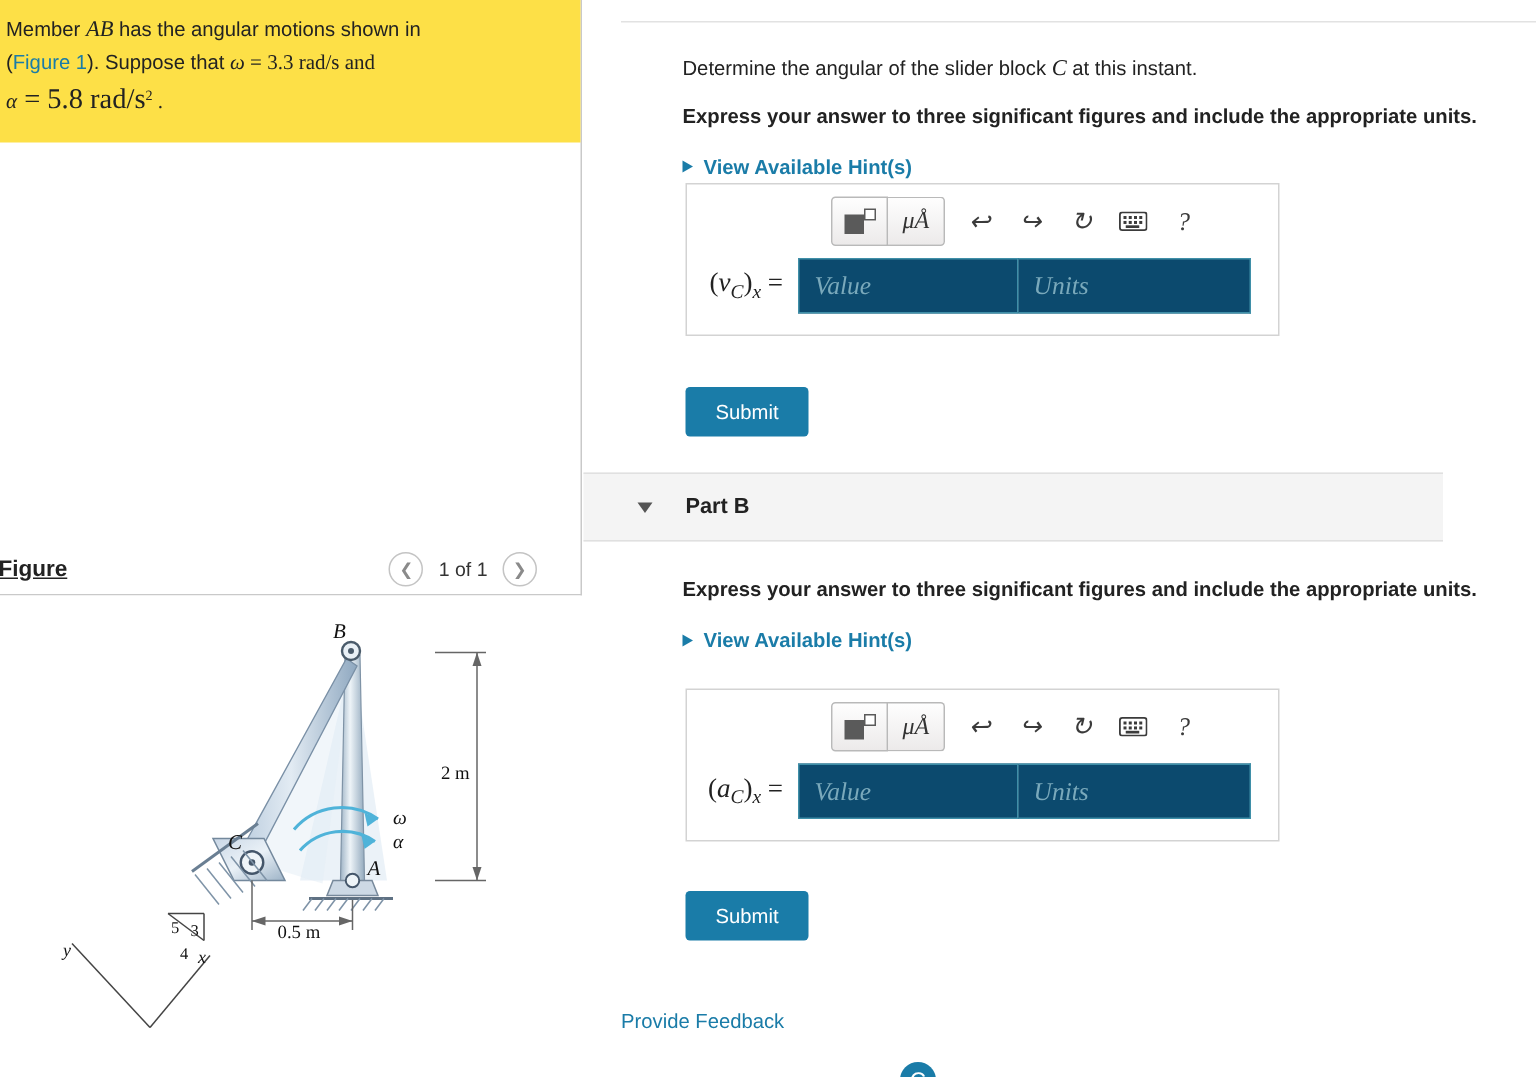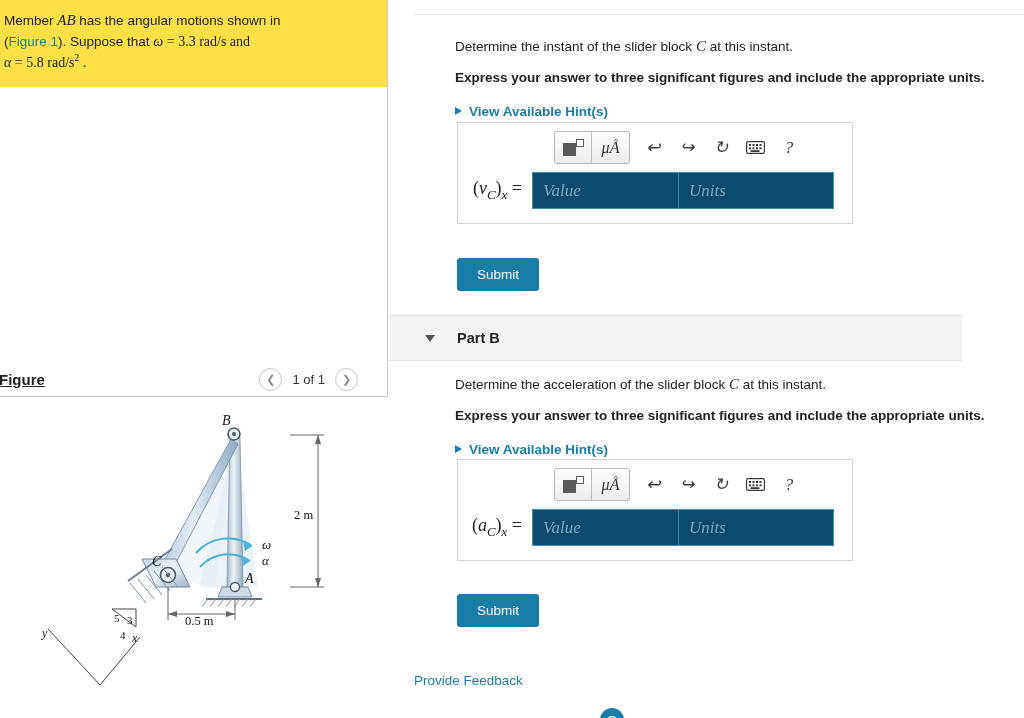--- a/index.html
+++ b/index.html
@@ -187,21 +187,21 @@
   <div class="left-col">
 
     <div class="problem-box">
       <span class="ln">
         <span>Member </span><span class="mi" style="font-size:15px;">AB</span><span> has the angular motions shown in</span>
       </span>
       <span class="ln">
         <span>(</span><span class="fig-link">Figure 1</span><span>). Suppose that </span><span class="mi" style="font-size:14px;">ω</span><span class="mathup" style="font-size:14px;"> = 3.3 rad/s and</span>
       </span>
       <span class="ln">
-        <span class="mi" style="font-size:14px;">α</span><span class="mathup" style="font-size:14px;"> = 5.8 rad/s</span><sup class="mathup">2</sup><span class="mathup" style="font-size:14px;"> .</span>
+        <span class="mi" style="font-size:14px;">α</span><span class="mathup" style="font-size:19px;"> = 5.8 rad/s</span><sup class="mathup">2</sup><span class="mathup" style="font-size:14px;"> .</span>
       </span>
     </div>
 
     <div class="figure-header">
       <div class="figure-title">Figure</div>
       <div class="fig-nav">
         <div class="circ-btn">❮</div>
         <div class="fig-count">1 of 1</div>
         <div class="circ-btn">❯</div>
       </div>
@@ -306,21 +306,21 @@
         <text x="42" y="240" font-family="Liberation Serif, serif" font-style="italic" font-size="12" fill="#111">y</text>
       </svg>
     </div>
   </div>
 
   <div class="right-col">
     <div class="top-rule"></div>
 
     <div style="position:absolute; left:66px; top:35px; width:560px;">
       <div class="q-text">
-        <span>Determine the instant of the slider block </span><span class="mi" style="font-size:15px;">C</span><span> at this instant.</span>
+        <span>Determine the angular of the slider block </span><span class="mi" style="font-size:15px;">C</span><span> at this instant.</span>
       </div>
       <div class="q-text q-bold" style="margin-top:10px;">Express your answer to three significant figures and include the appropriate units.</div>
       <div class="hint-row" style="margin-top:16px;">
         <span class="tri-right"></span>
         <span class="hint-label">View Available Hint(s)</span>
       </div>
     </div>
 
     <div class="answer-panel" style="position:absolute; left:68px; top:122px; width:396px;">
       <div class="toolbar" style="justify-content:center; padding-left:60px;">
@@ -366,23 +366,20 @@
     </div>
 
     <button class="submit-btn" style="position:absolute; left:68px; top:258px;">Submit</button>
 
     <div class="part-bar" style="left:0; top:315px; width:573px;">
       <span class="tri-down"></span>
       <span class="part-label">Part B</span>
     </div>
 
     <div style="position:absolute; left:66px; top:373px; width:560px;">
-      <div class="q-text">
-        <span>Determine the acceleration of the slider block </span><span class="mi" style="font-size:15px;">C</span><span> at this instant.</span>
-      </div>
       <div class="q-text q-bold" style="margin-top:10px;">Express your answer to three significant figures and include the appropriate units.</div>
       <div class="hint-row" style="margin-top:16px;">
         <span class="tri-right"></span>
         <span class="hint-label">View Available Hint(s)</span>
       </div>
     </div>
 
     <div class="answer-panel" style="position:absolute; left:68px; top:459px; width:396px;">
       <div class="toolbar" style="justify-content:center; padding-left:60px;">
         <div class="tb-btn first">

